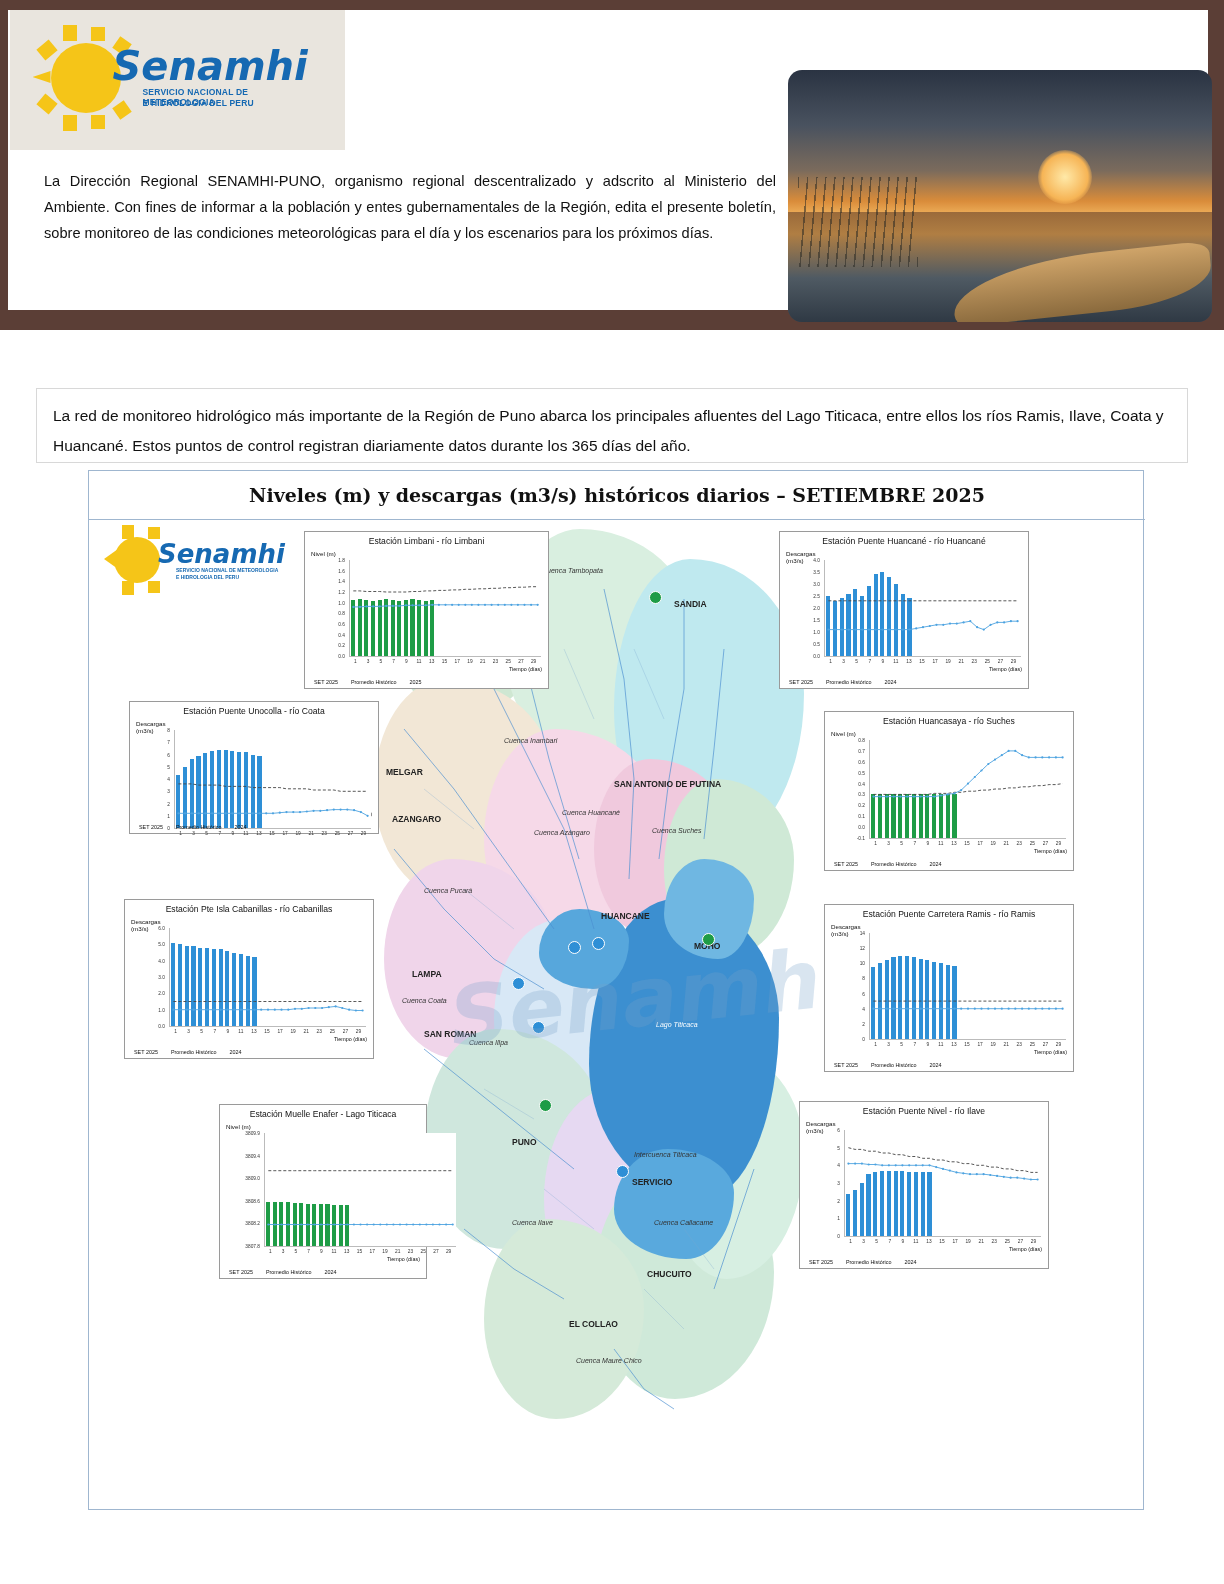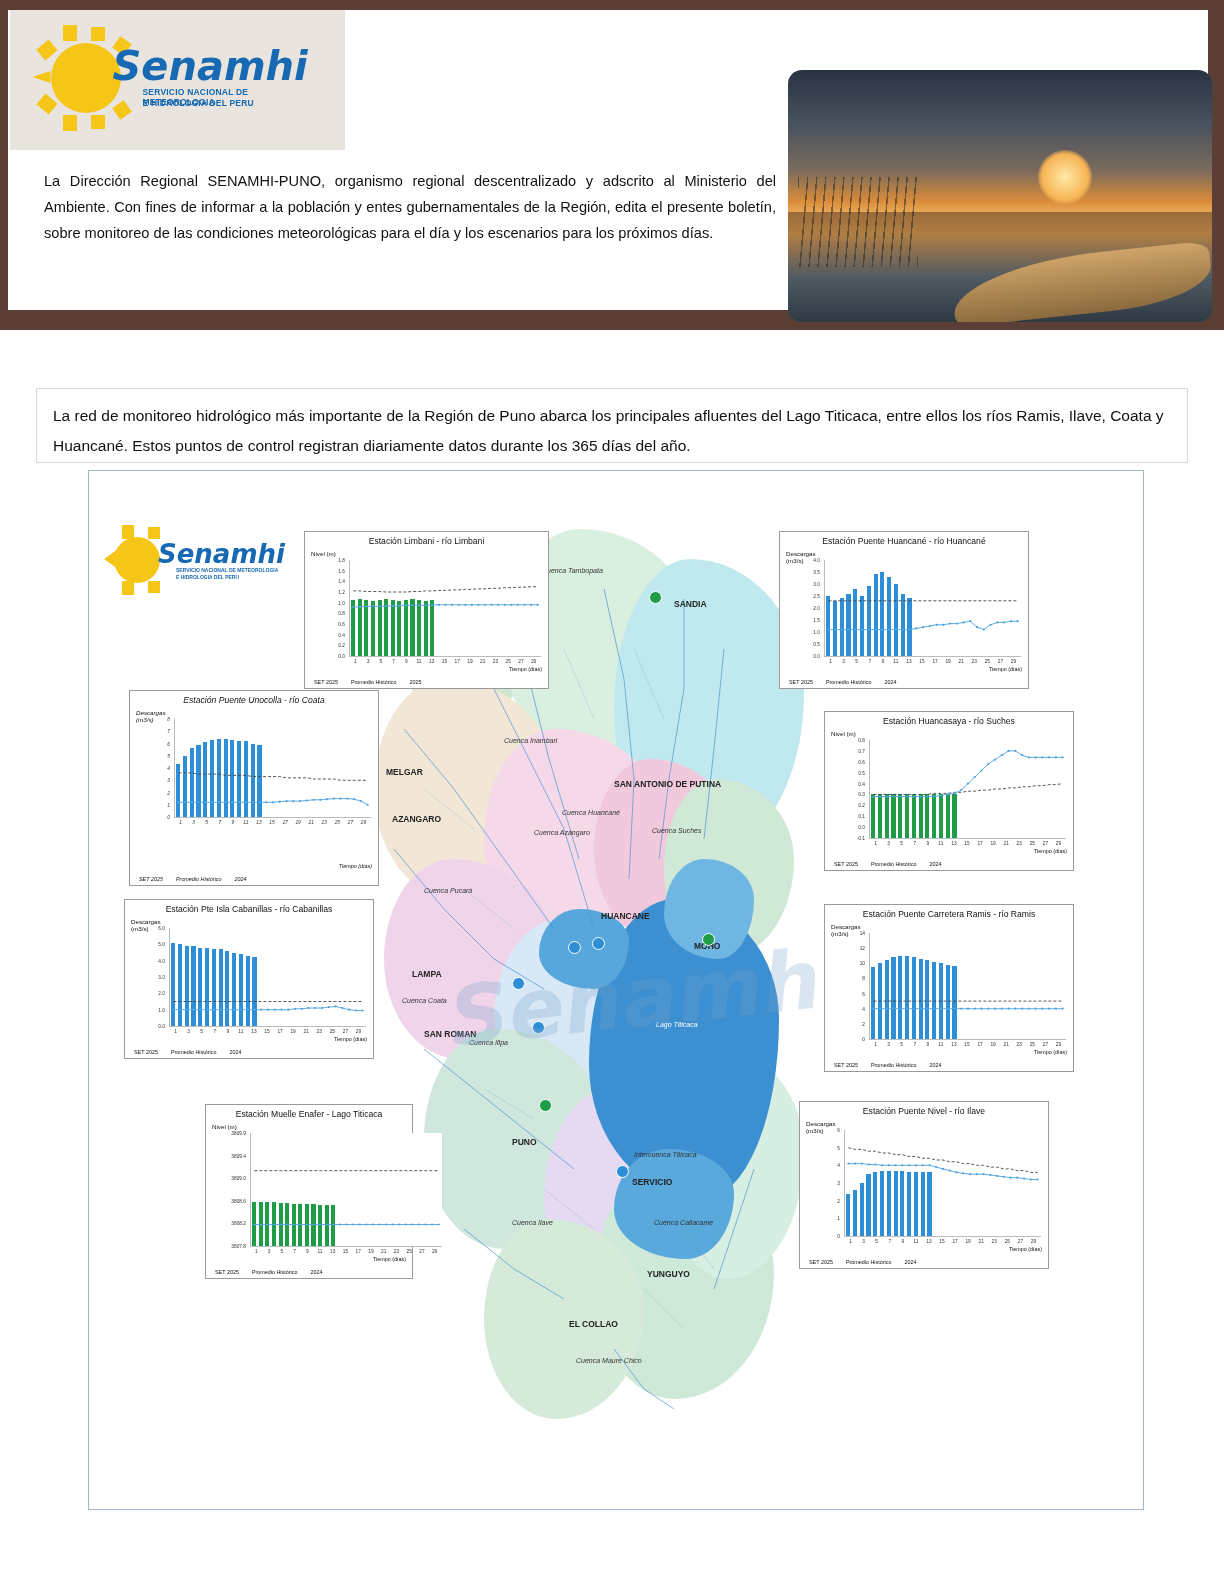--- a/index.html
+++ b/index.html
@@ -209,20 +209,21 @@
     <div class="photo-boat"></div>
   </div>
 
 
   <div class="hdr-paragraph">La Dirección Regional SENAMHI-PUNO, organismo regional descentralizado y adscrito al Ministerio del Ambiente. Con fines de informar a la población y entes gubernamentales de la Región, edita el presente boletín, sobre monitoreo de las condiciones meteorológicas para el día y los escenarios para los próximos días.</div>
 </div>
 
 <div class="intro">La red de monitoreo hidrológico más importante de la Región de Puno abarca los principales afluentes del Lago Titicaca, entre ellos los ríos Ramis, Ilave, Coata y Huancané. Estos puntos de control registran diariamente datos durante los 365 días del año.</div>
 
 <div class="panel">
+  <div class="panel-title">Niveles (m) y descargas (m3/s) históricos diarios – SETIEMBRE 2025</div>
   <div class="panel-body">
 
     <div class="panel-logo">
       <div style="position:absolute;left:0;top:8px;width:46px;height:46px;background:#f5c518;border-radius:50%;"></div>
       <div style="position:absolute;left:-10px;top:20px;width:14px;height:20px;background:#f5c518;clip-path:polygon(0 50%,100% 0,100% 100%);"></div>
       <div style="position:absolute;left:8px;top:-4px;width:12px;height:14px;background:#f5c518;"></div>
       <div style="position:absolute;left:8px;top:52px;width:12px;height:14px;background:#f5c518;"></div>
       <div style="position:absolute;left:34px;top:-2px;width:12px;height:12px;background:#f5c518;"></div>
       <div style="position:absolute;left:34px;top:52px;width:12px;height:12px;background:#f5c518;"></div>
       <div style="position:absolute;left:44px;top:10px;color:#1669b2;font-style:italic;font-weight:bold;font-size:26px;font-family:'DejaVu Sans',sans-serif;">Senamhi</div>
@@ -282,21 +283,21 @@
 
       <div class="map-label" style="left:310px; top:70px;">SANDIA</div>
       <div class="map-label" style="left:22px;  top:238px;">MELGAR</div>
       <div class="map-label" style="left:28px;  top:285px;">AZANGARO</div>
       <div class="map-label" style="left:250px; top:250px;">SAN ANTONIO DE PUTINA</div>
       <div class="map-label" style="left:237px; top:382px;">HUANCANE</div>
       <div class="map-label" style="left:330px; top:412px;">MOHO</div>
       <div class="map-label" style="left:48px;  top:440px;">LAMPA</div>
       <div class="map-label" style="left:60px;  top:500px;">SAN ROMAN</div>
       <div class="map-label" style="left:148px; top:608px;">PUNO</div>
-      <div class="map-label" style="left:283px; top:740px;">YUNGUYO</div>
+      <div class="map-label" style="left:283px; top:740px;">CHUCUITO</div>
       <div class="map-label" style="left:205px; top:790px;">EL COLLAO</div>
       <div class="map-label" style="left:268px; top:648px;">SERVICIO</div>
 
       <div class="map-label small" style="left:178px; top:38px;">Cuenca Tambopata</div>
       <div class="map-label small" style="left:140px; top:208px;">Cuenca Inambari</div>
       <div class="map-label small" style="left:170px; top:300px;">Cuenca Azángaro</div>
       <div class="map-label small" style="left:288px; top:298px;">Cuenca Suches</div>
       <div class="map-label small" style="left:198px; top:280px;">Cuenca Huancané</div>
       <div class="map-label small" style="left:60px;  top:358px;">Cuenca Pucará</div>
       <div class="map-label small" style="left:38px;  top:468px;">Cuenca Coata</div>
@@ -497,21 +498,21 @@
             <span class="swline"></span>
             <span>Promedio Histórico</span>
           </span>
           <span class="legend-item">
             <span class="swline2"></span>
             <span>2024</span>
           </span>
         </div>
       </div>
 
-    <div class="chart-card" id="card-coata" style="left:40px; top:171px; width:250px; height:196px;font-style:italic;">
+    <div class="chart-card" id="card-coata" style="left:40px; top:182px; width:250px; height:133px;">
       <div class="chart-title">Estación Puente Unocolla - río Coata</div>
       <div class="chart-unit" style="left:6px; top:18px; width:34px;">Descargas (m3/s)</div>
       <div class="axis-caption" style="right:6px; bottom:16px;">Tiempo (días)</div>
     <div class="plot" style="left: 44px; top: 28px; width: 196px; height: 98px;">
           <div class="bar" style="left: 1.21655px; width: 4.19034px; height: 52.675px; background: rgb(46, 143, 214);"></div>
           <div class="bar" style="left: 7.97517px; width: 4.19034px; height: 61.25px; background: rgb(46, 143, 214);"></div>
           <div class="bar" style="left: 14.7338px; width: 4.19034px; height: 68.6px; background: rgb(46, 143, 214);"></div>
           <div class="bar" style="left: 21.4924px; width: 4.19034px; height: 72.275px; background: rgb(46, 143, 214);"></div>
           <div class="bar" style="left: 28.251px; width: 4.19034px; height: 74.725px; background: rgb(46, 143, 214);"></div>
           <div class="bar" style="left: 35.0097px; width: 4.19034px; height: 77.175px; background: rgb(46, 143, 214);"></div>
@@ -863,21 +864,21 @@
             <span class="swline"></span>
             <span>Promedio Histórico</span>
           </span>
           <span class="legend-item">
             <span class="swline2"></span>
             <span>2024</span>
           </span>
         </div>
       </div>
 
-    <div class="chart-card" id="card-titicaca" style="left:116px; top:585px; width:208px; height:175px;">
+    <div class="chart-card" id="card-titicaca" style="left:130px; top:585px; width:208px; height:175px;">
       <div class="chart-title">Estación Muelle Enafer - Lago Titicaca</div>
       <div class="chart-unit" style="left:6px; top:18px;">Nivel (m)</div>
       <div class="axis-caption" style="right:6px; bottom:16px;">Tiempo (días)</div>
     <div class="plot" style="left: 44px; top: 28px; width: 191px; height: 113px;">
           <div class="bar" style="left: 1.18552px; width: 4.08345px; height: 44.1238px; background: rgb(30, 156, 70);"></div>
           <div class="bar" style="left: 7.77172px; width: 4.08345px; height: 44.1238px; background: rgb(30, 156, 70);"></div>
           <div class="bar" style="left: 14.3579px; width: 4.08345px; height: 43.5857px; background: rgb(30, 156, 70);"></div>
           <div class="bar" style="left: 20.9441px; width: 4.08345px; height: 43.5857px; background: rgb(30, 156, 70);"></div>
           <div class="bar" style="left: 27.5303px; width: 4.08345px; height: 43.0476px; background: rgb(30, 156, 70);"></div>
           <div class="bar" style="left: 34.1166px; width: 4.08345px; height: 43.0476px; background: rgb(30, 156, 70);"></div>

